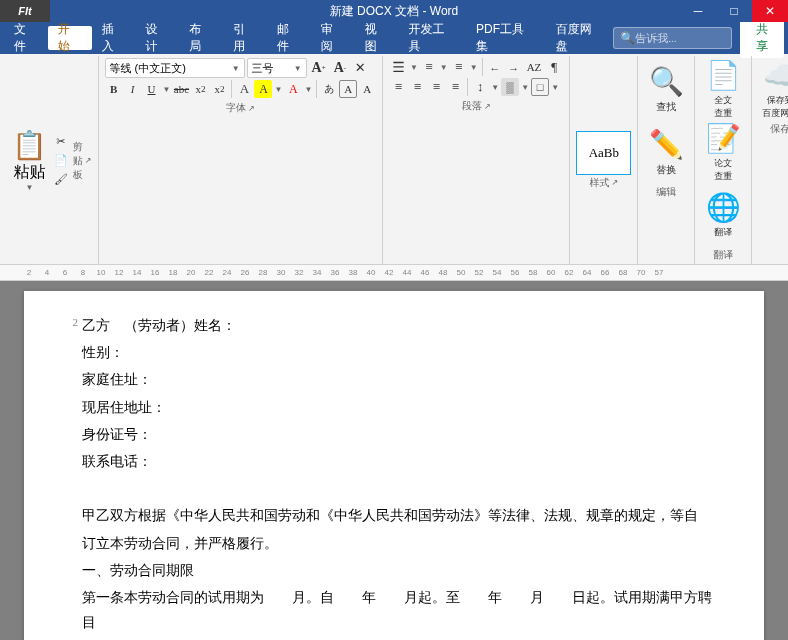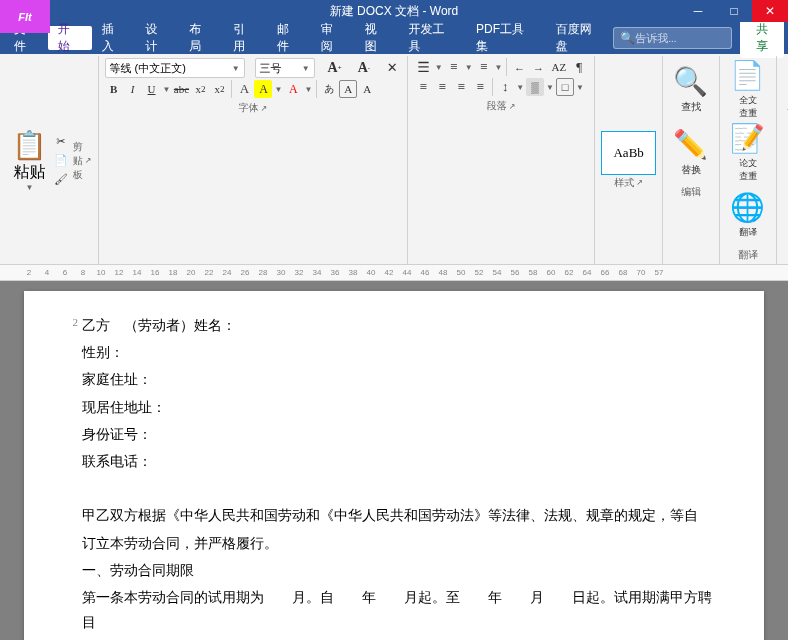--- a/index.html
+++ b/index.html
@@ -15,22 +15,22 @@
       color: white;
       font-size: 12px;
       font-family: 'Microsoft YaHei', sans-serif;
       position: relative;
     }
     .title-bar .fit-btn {
       position: absolute;
       left: 0;
       top: 0;
       width: 50px;
-      height: 33px;
-      background: #d946ef;
+      height: 22px;
+      background: #404040;
       display: flex;
       align-items: center;
       justify-content: center;
       color: white;
       font-size: 11px;
       font-style: italic;
       font-weight: bold;
     }
     .title-bar .window-controls {
       position: absolute;
@@ -63,21 +63,21 @@
       font-family: 'Microsoft YaHei', sans-serif;
       padding: 4px 10px;
       cursor: pointer;
       border-radius: 2px;
       height: 24px;
       display: flex;
       align-items: center;
     }
     .menu-item.active {
       background: white;
-      color: #4c1d95;
+      color: #a16207;
     }
     .menu-bar-right {
       margin-left: auto;
       display: flex;
       align-items: center;
       gap: 8px;
     }
     .search-box {
       background: rgba(255,255,255,0.2);
       border: 1px solid rgba(255,255,255,0.4);
@@ -116,21 +116,21 @@
       border-radius: 2px;
       cursor: pointer;
       font-size: 11px;
       color: #333;
       height: 18px;
       min-width: 18px;
     }
     .font-select-row {
       display: flex;
       align-items: center;
-      gap: 10px;
+      gap: 2px;
     }
     .select-box {
       background: white;
       border: 1px solid #ccc;
       border-radius: 2px;
       padding: 1px 4px;
       font-size: 11px;
       font-family: 'Microsoft YaHei', sans-serif;
       height: 20px;
       display: flex;

